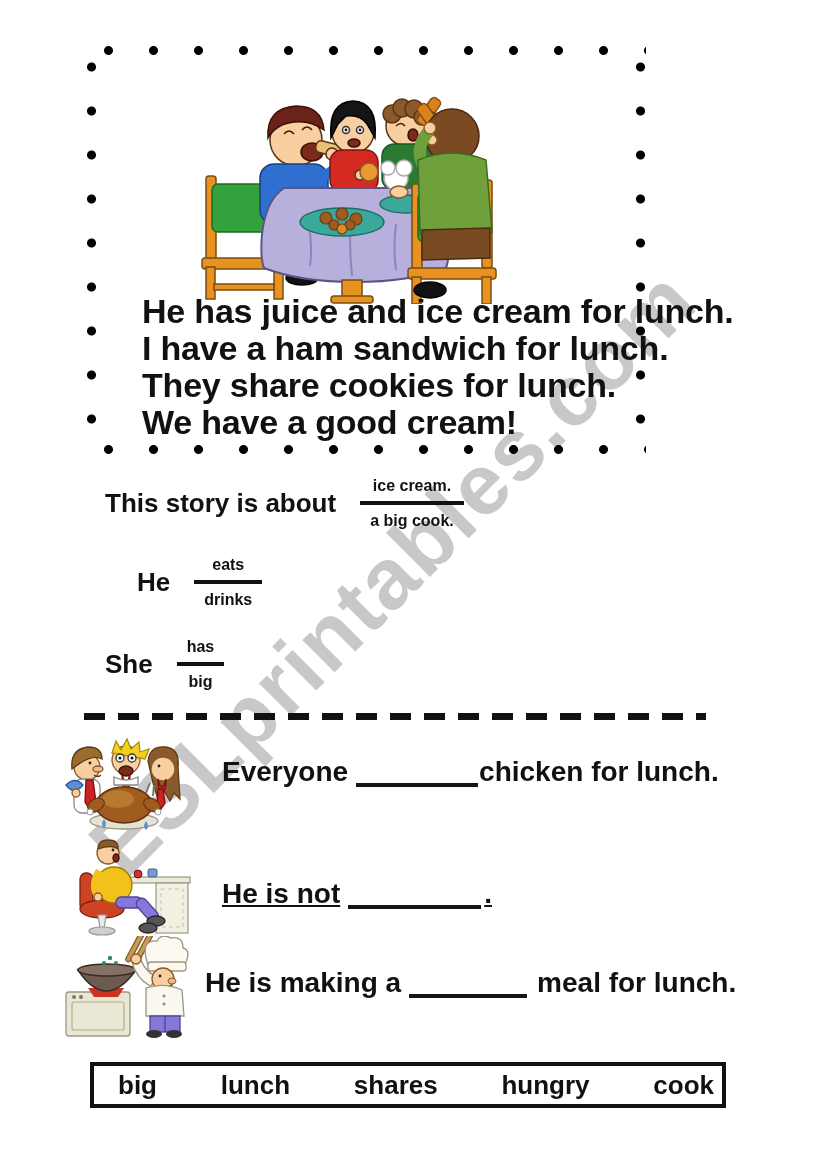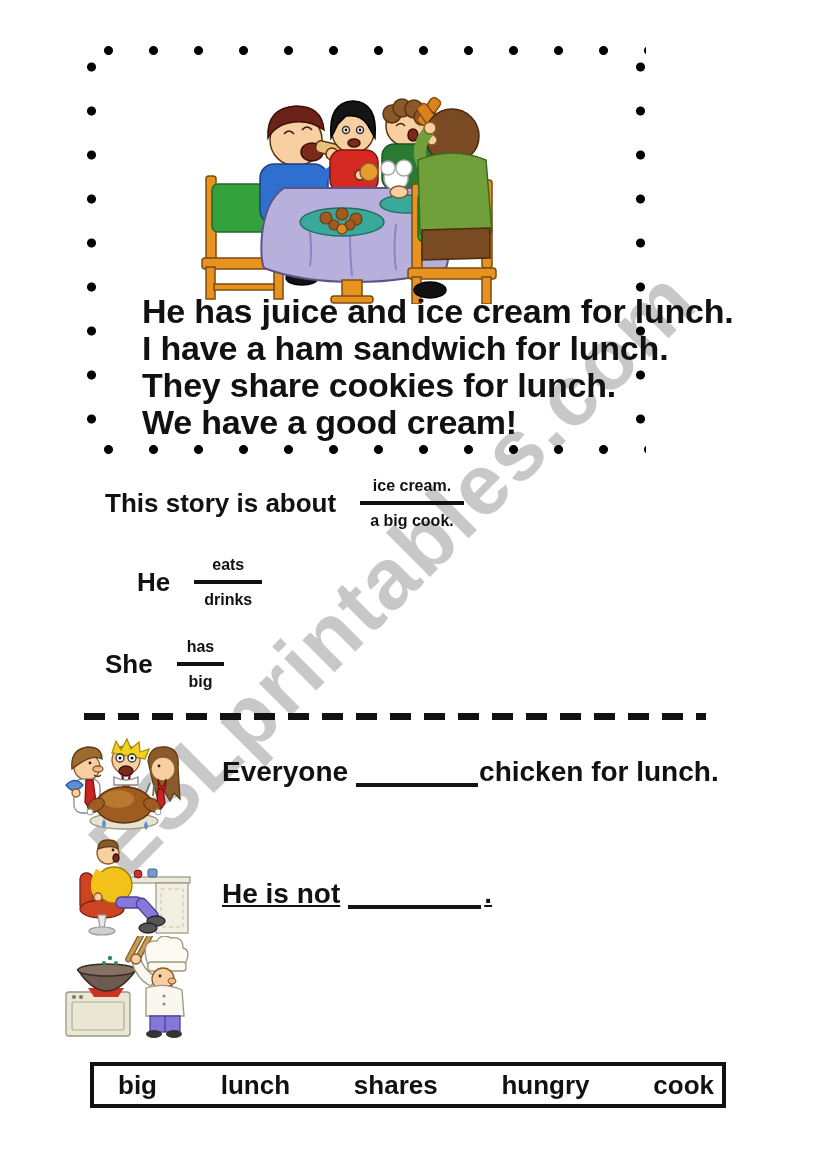--- a/index.html
+++ b/index.html
@@ -297,20 +297,23 @@
     <circle cx="100" cy="40" r="1.4" fill="#222"></circle>
     <path d="M104,50 q4,3 7,-1" fill="none" stroke="#5b3410" stroke-width="1.3"></path>
     <path d="M86,52 Q104,46 122,54 L124,80 L86,80 Z" fill="#faf8ee" stroke="#9a9684" stroke-width="1.3"></path>
     <circle cx="104" cy="60" r="1.5" fill="#888"></circle>
       <circle cx="104" cy="68" r="1.5" fill="#888"></circle>
     <rect x="90" y="80" width="30" height="16" fill="#8678d8" stroke="#4c3f9e" stroke-width="1.3"></rect>
     <path d="M105,80 L105,96" stroke="#4c3f9e" stroke-width="1.3"></path>
     <ellipse cx="94" cy="98" rx="8" ry="4" fill="#333"></ellipse>
       <ellipse cx="114" cy="98" rx="8" ry="4" fill="#333"></ellipse>
   </svg>
+  <div class="exrow" style="left:205px;top:963px;">
+    <span>He is making a</span><span class="blank blank-3"></span><span>meal for lunch.</span>
+  </div>
 
   <div class="word-bank">
     <span>big</span>
     <span>lunch</span>
     <span>shares</span>
     <span>hungry</span>
     <span>cook</span>
   </div>
 
 </div>

